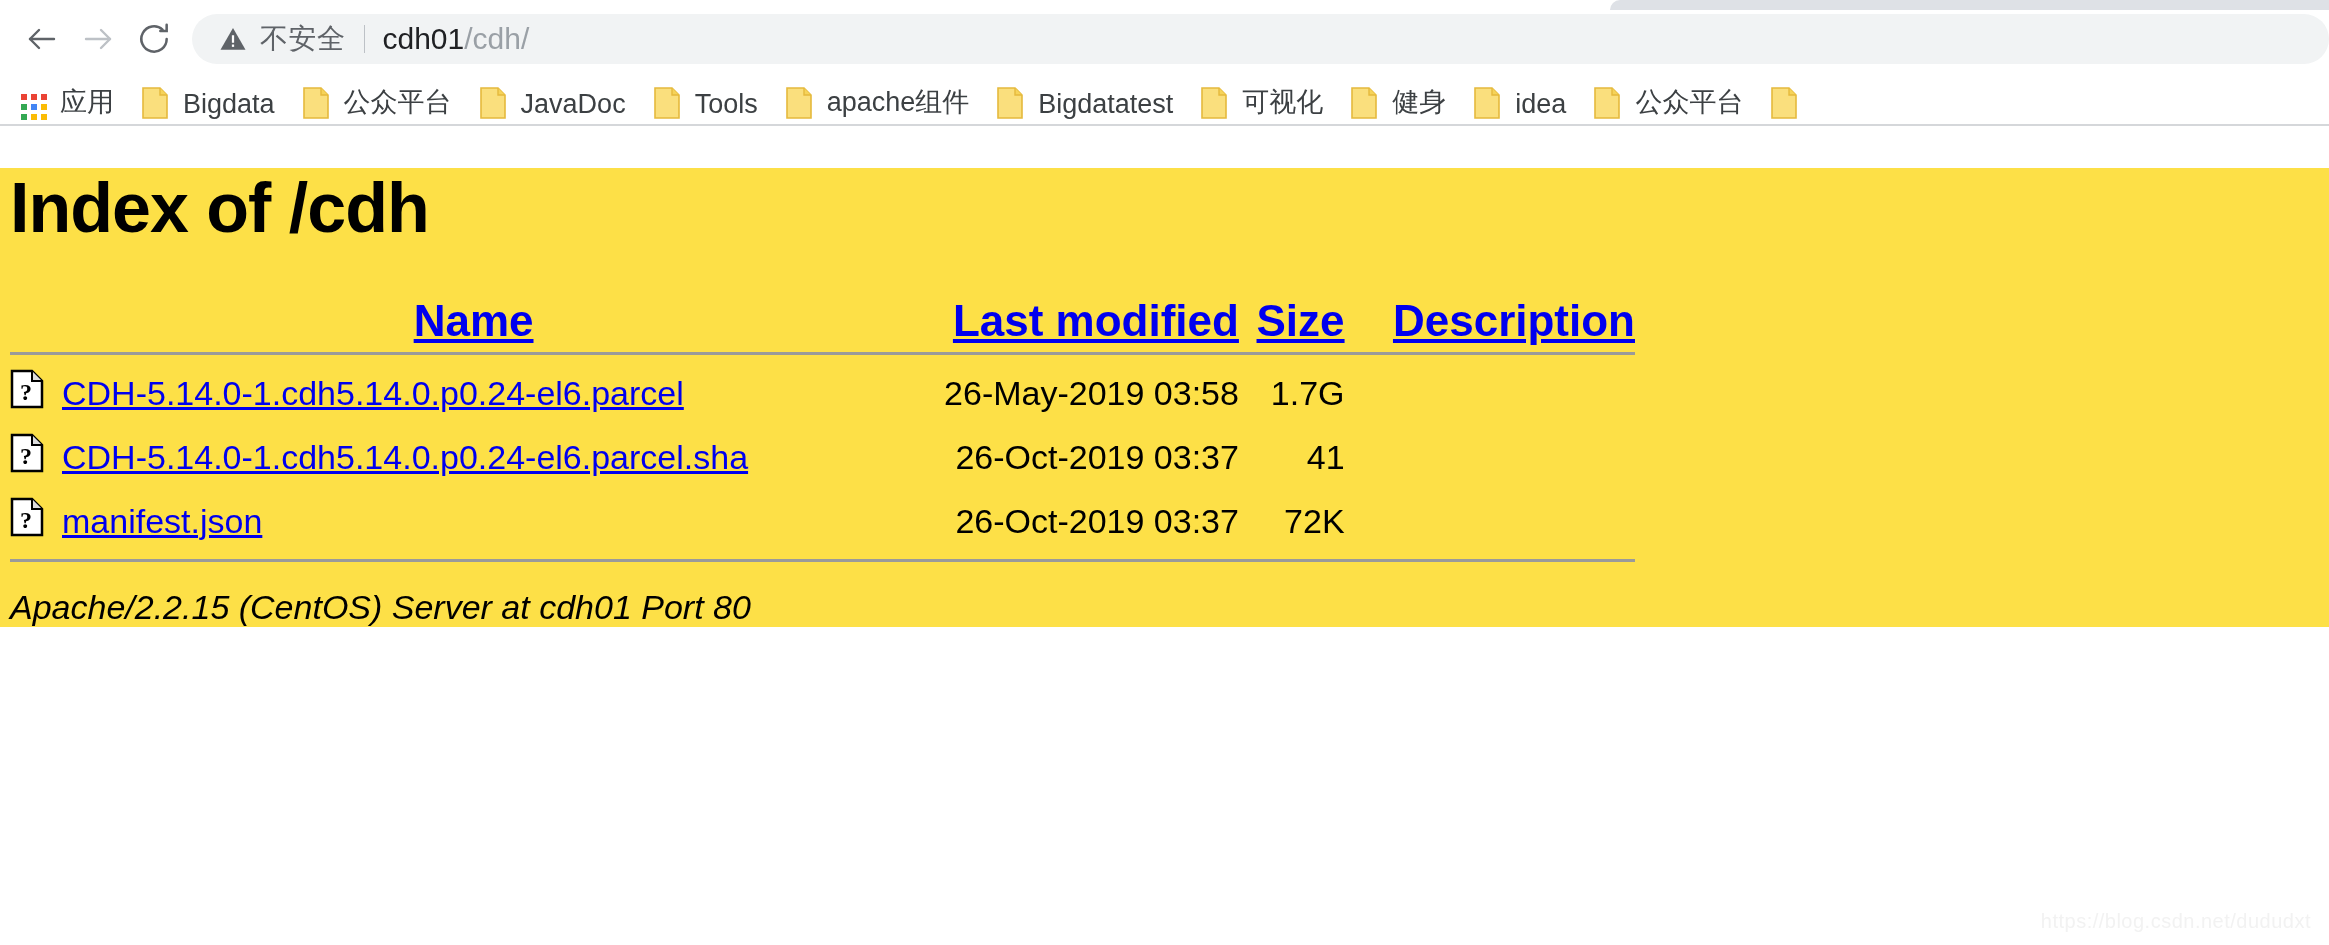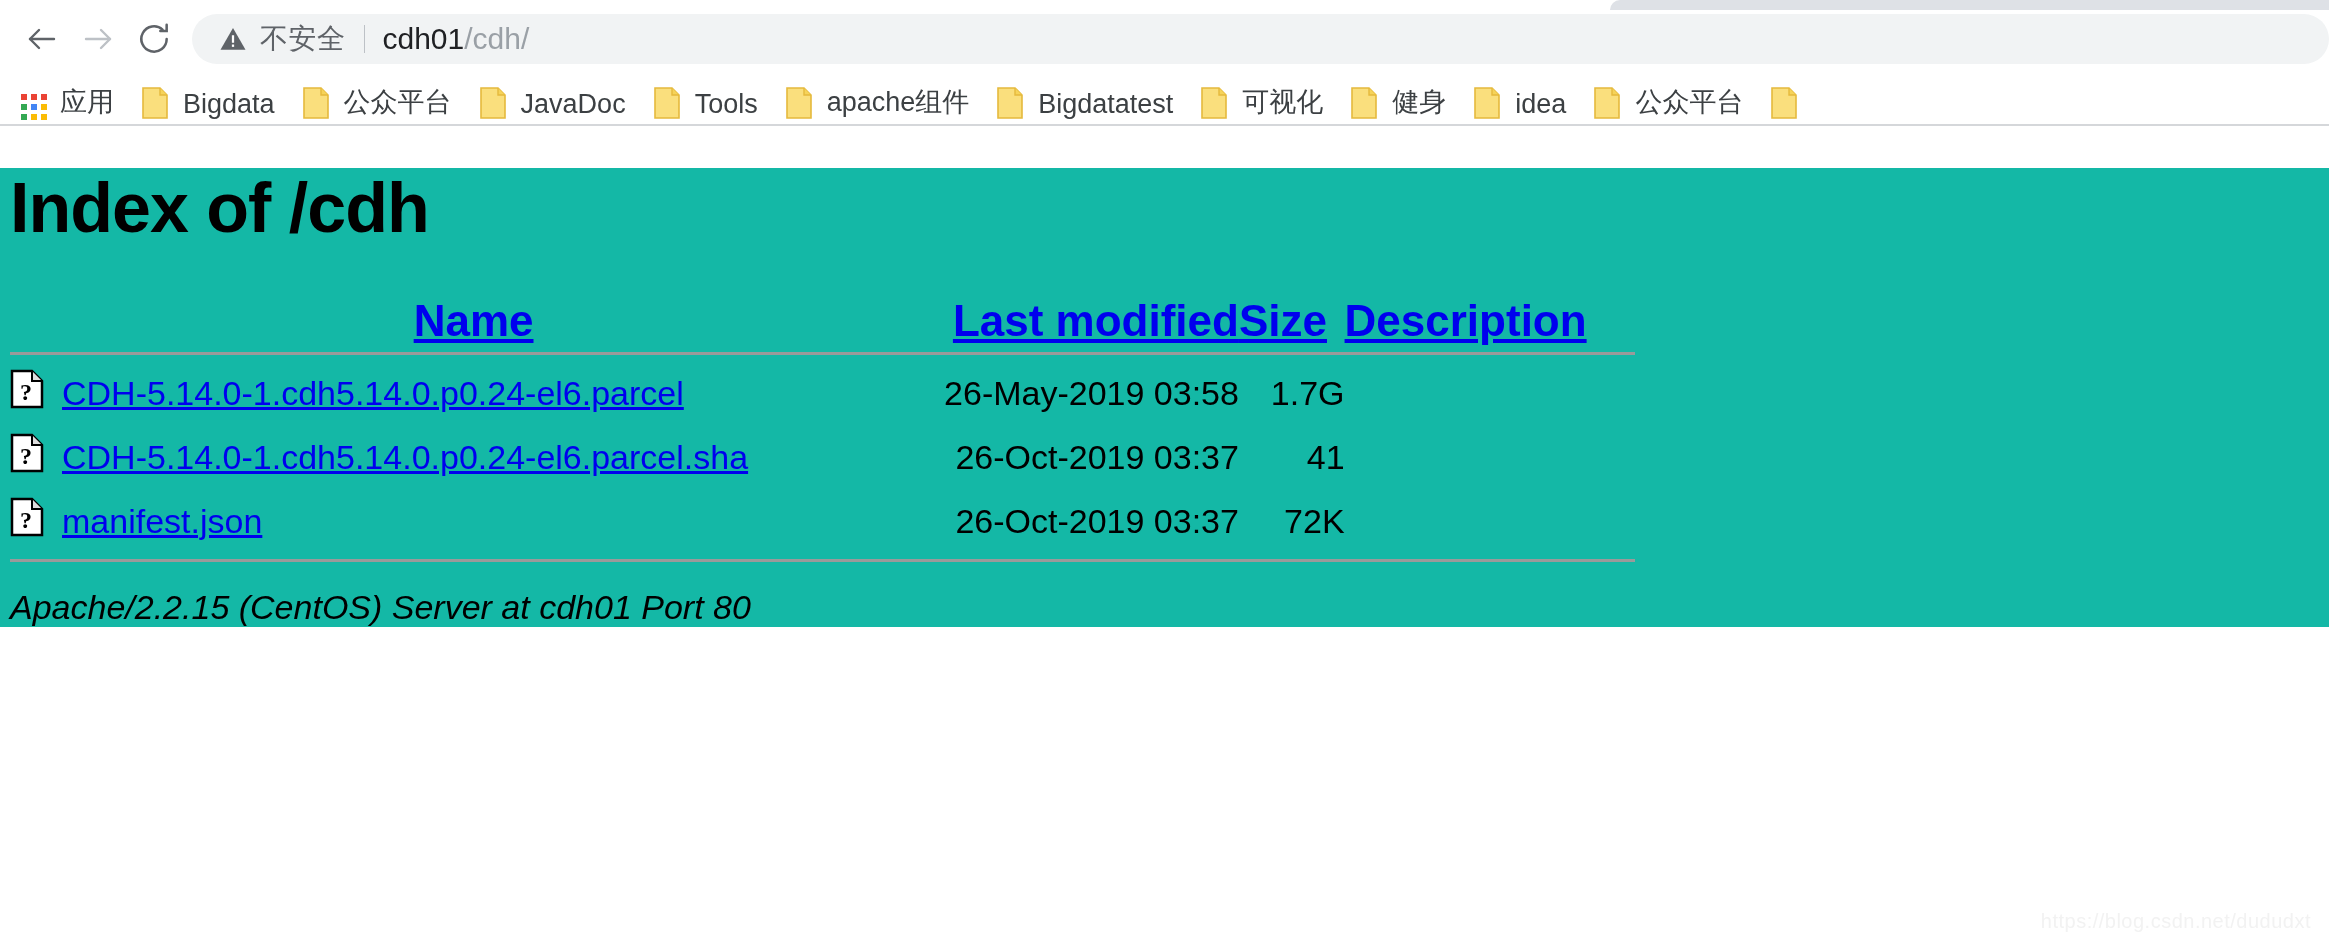--- a/index.html
+++ b/index.html
@@ -123,21 +123,21 @@
   .bm-cut { overflow: hidden; width: 26px; }
   .chrome-bottom-border {
     height: 2px;
     background: #d5d7da;
     width: 100%;
   }
 
   
   .page {
     padding: 0 0 0 4px;
-    background: #14b8a6;
+    background: #fde047;
   }
   h1.page-title {
     font-family: "Liberation Sans", sans-serif;
     font-weight: bold;
     font-size: 70px;
     margin: 42px 0 0 6px;
     color: #000000;
     letter-spacing: -1px;
   }
 
@@ -158,22 +158,22 @@
     padding-bottom: 10px;
   }
   th.col a {
     color: #0000ee;
     text-decoration: underline;
     font-weight: bold;
     font-size: 44px;
   }
   th.col-name { text-align: center; padding-left: 0; }
   th.col-mod  { text-align: right; }
-  th.col-size { }
-  th.col-desc { text-align: left; padding-left: 10px; margin-top: 6px; }
+  th.col-size { text-align: right; }
+  th.col-desc { text-align: right; padding-left: 10px; margin-top: 6px; }
 
   td.hr-cell { padding: 0; }
   td.hr-cell hr {
     border: none;
     border-top: 3px solid #9a9a9a;
     margin: 6px 0;
     width: 1625px;
   }
 
   td.c-icon { width: 52px; padding-right: 8px; }

